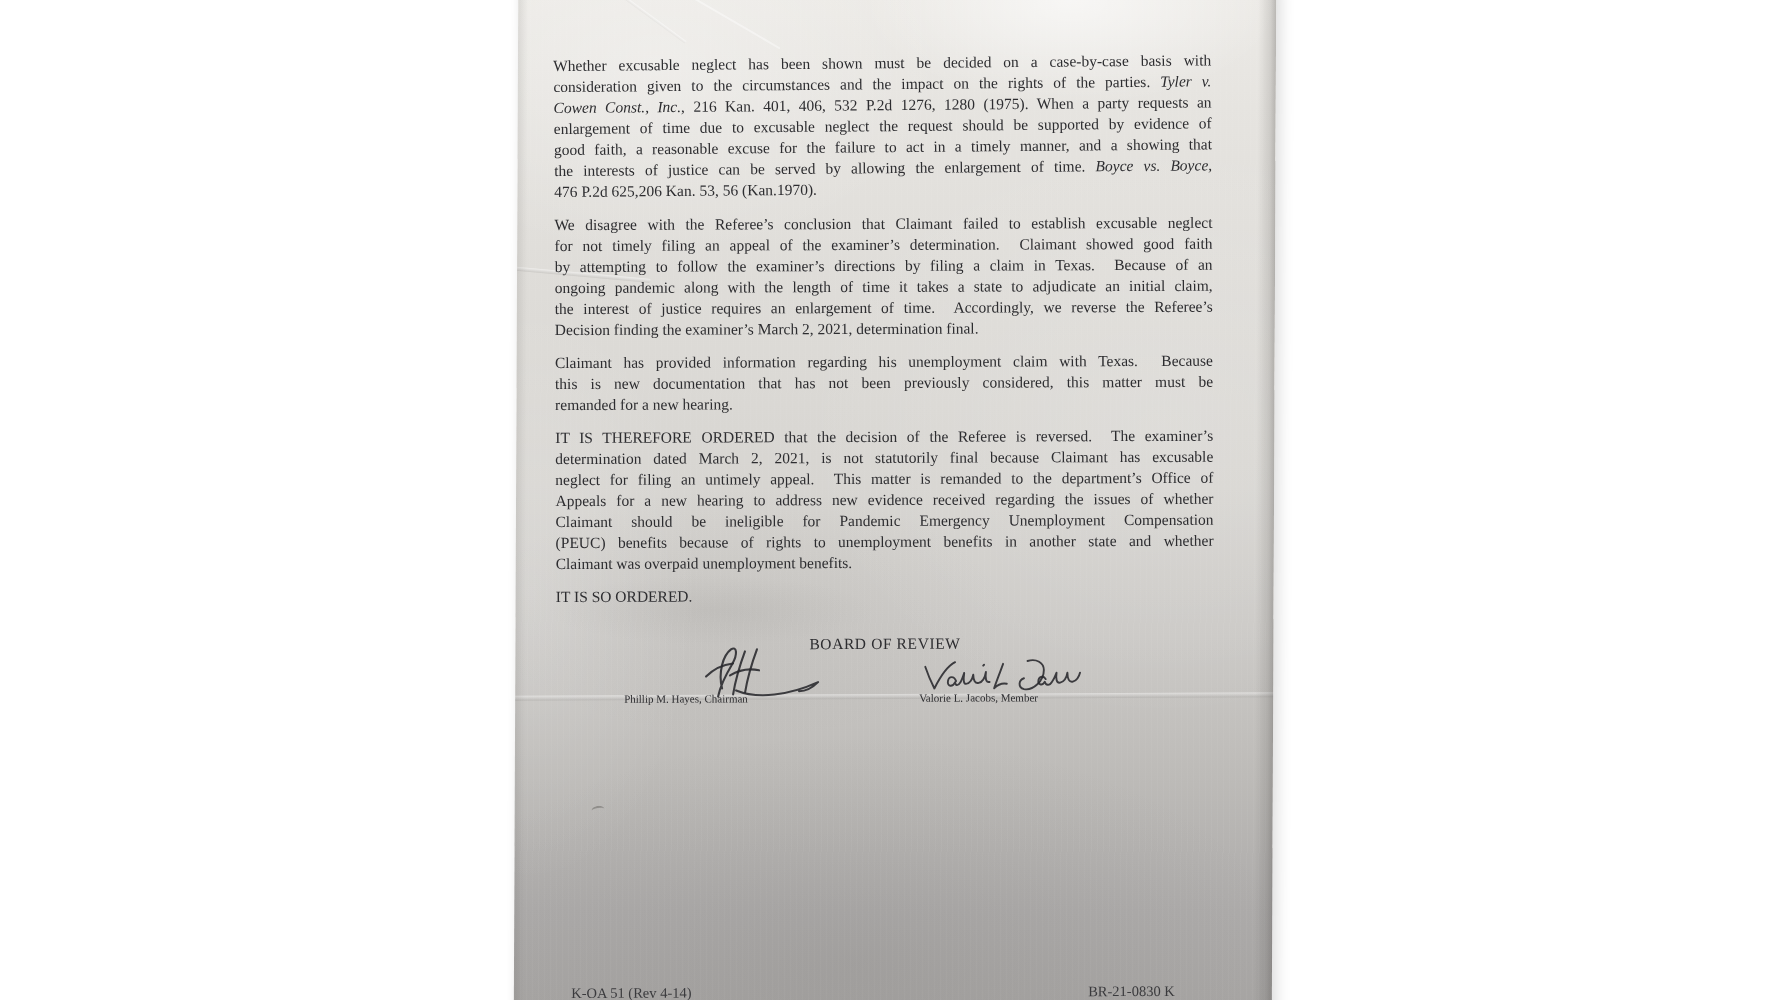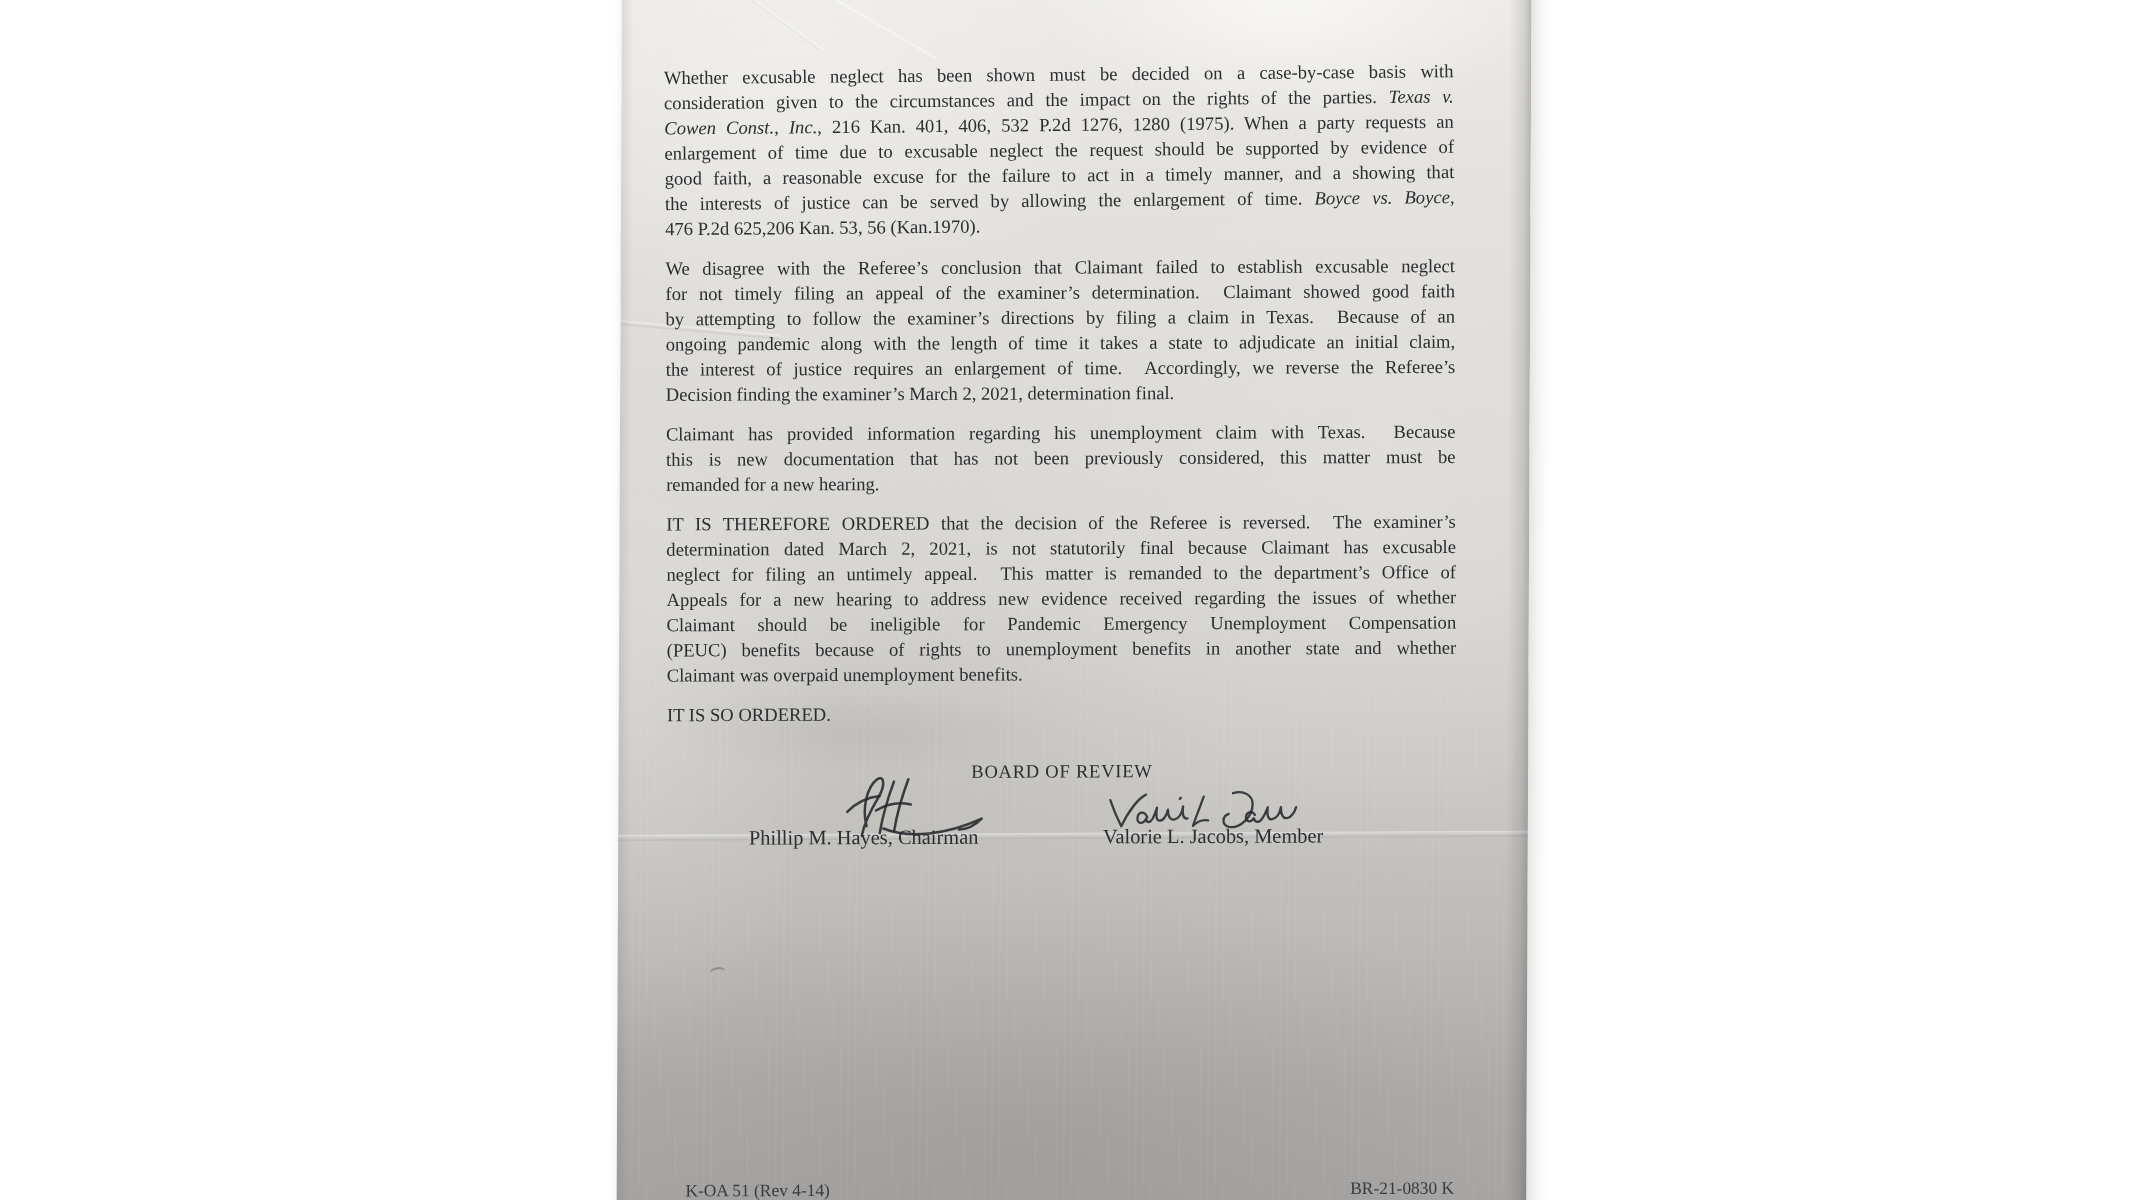--- a/index.html
+++ b/index.html
@@ -57,46 +57,46 @@
   }
   .line.last{text-align-last:left;}
   .board-heading{
     position:absolute;left:36px;width:658px;top:656px;
     font-size:15.5px;line-height:20px;text-align:center;letter-spacing:0.6px;
   }
   .sig{position:absolute;}
   .sig path{fill:none;stroke:#28282c;stroke-width:2.1;stroke-linecap:round;stroke-linejoin:round;opacity:0.88;}
   .sig-hayes{left:172px;top:664px;width:132px;height:60px;}
   .sig-jacobs{left:398px;top:676px;width:172px;height:46px;}
-  .sig-name{position:absolute;top:710px;font-size:17px;line-height:20px;}
+  .sig-name{position:absolute;top:710px;font-size:11px;line-height:20px;}
   .name-hayes{left:104px;}
   .name-jacobs{left:399px;}
   .page-footer{position:absolute;top:1005px;font-size:14.5px;line-height:19px;color:#3a3a3d;}
   .footer-left{left:50px;}
-  .footer-right{left:604px;}
+  .footer-right{left:567px;}
   .pen-mark{position:absolute;left:71px;top:827px;width:13px;height:6px;
     border-top:2px solid rgba(110,108,104,0.55);border-radius:50% 50% 0 0;transform:rotate(-8deg);}
 </style>
 </head>
 <body>
 
 <div class="photo">
   <div class="page">
     <div class="paper-texture"></div>
     <div class="crease crease-top-a"></div>
     <div class="crease crease-top-b"></div>
     <div class="crease crease-mid"></div>
     <div class="crease crease-sign"></div>
     <div class="crease blob-wrinkle"></div>
 
     <div class="content">
       <div class="text-block">
           <div class="para">
             <div class="line">Whether excusable neglect has been shown must be decided on a case-by-case basis with</div>
-            <div class="line">consideration given to the circumstances and the impact on the rights of the parties. <i>Texas v.</i></div>
+            <div class="line">consideration given to the circumstances and the impact on the rights of the parties. <i>Tyler v.</i></div>
             <div class="line"><i>Cowen Const., Inc.</i>, 216 Kan. 401, 406, 532 P.2d 1276, 1280 (1975). When a party requests an</div>
             <div class="line">enlargement of time due to excusable neglect the request should be supported by evidence of</div>
             <div class="line">good faith, a reasonable excuse for the failure to act in a timely manner, and a showing that</div>
             <div class="line">the interests of justice can be served by allowing the enlargement of time. <i>Boyce vs. Boyce,</i></div>
             <div class="line last">476 P.2d 625,206 Kan. 53, 56 (Kan.1970).</div>
           </div>
           <div class="para">
             <div class="line">We disagree with the Referee’s conclusion that Claimant failed to establish excusable neglect</div>
             <div class="line">for not timely filing an appeal of the examiner’s determination.&nbsp; Claimant showed good faith</div>
             <div class="line">by attempting to follow the examiner’s directions by filing a claim in Texas.&nbsp; Because of an</div>

